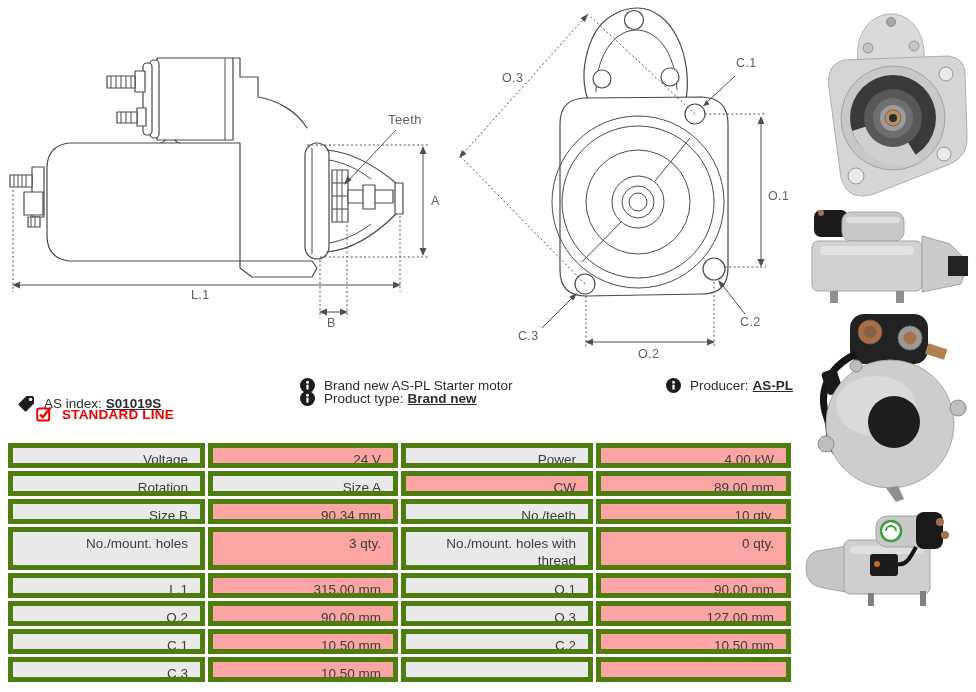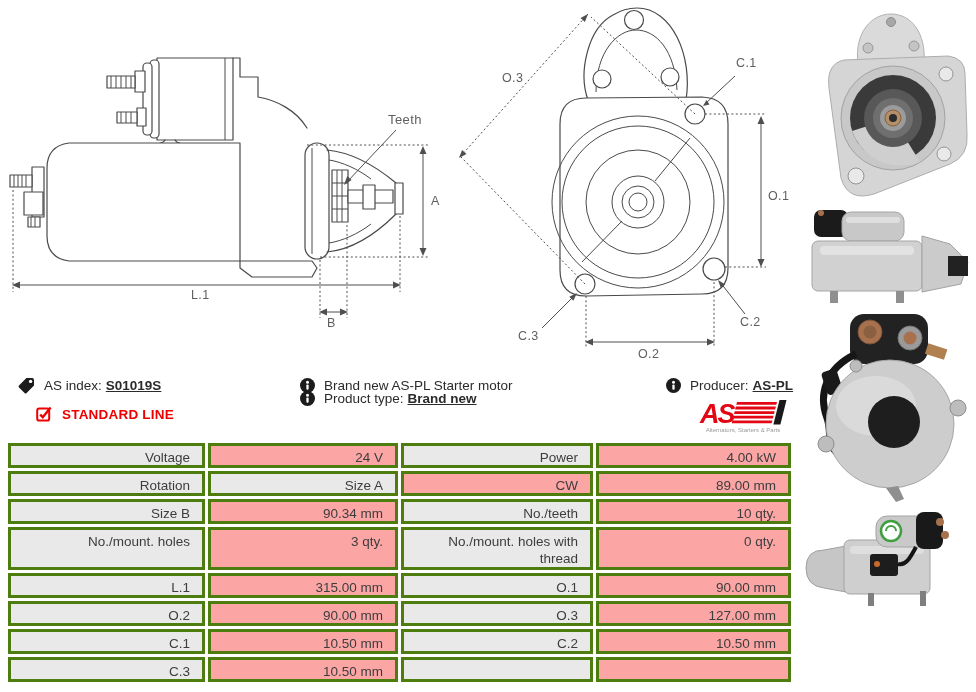--- a/index.html
+++ b/index.html
@@ -25,21 +25,21 @@
                font-size:13.5px; color:#2b2b2b; white-space:nowrap; }
   .info-item .ic { display:inline-flex; margin-right:9px; }
   .b { font-weight:bold;text-decoration:underline; }
   .std-line { color:#ee0000; font-weight:bold; letter-spacing:.2px; }
   .gap { display:inline-block; width:4px; }
 
   
   #spec-table { position:absolute; left:8px; top:443px; width:783px; }
   .spec-row { display:grid; grid-template-columns:197px 190px 192px 195px; column-gap:3px; margin-bottom:3px; }
   .spec-row.gap-before { margin-top:3px; }
-  .cell { height:25px; border:3px solid #4d7c0f; text-align:right;
+  .cell { height:25px; border:5px solid #4d7c0f; text-align:right;
           font-size:13.5px; line-height:17px; color:#3d3d3d; padding:3px 12px 0 8px; overflow:hidden; }
   .spec-row.tall .cell { height:43px; }
   .lab { background:#e9e9e9; }
   .val { background:#fca5a5; }
 
   
   .photo { position:absolute; }
 </style>
 </head>
 <body>
@@ -192,21 +192,21 @@
 
       <line class="dot" x1="136" y1="296" x2="136" y2="348"></line>
       <line class="dot" x1="264" y1="282" x2="264" y2="348"></line>
       <line class="dim" x1="139" y1="342" x2="261" y2="342"></line>
       <polygon class="ah" points="135,342 143,338.5 143,345.5"></polygon>
       <polygon class="ah" points="265,342 257,338.5 257,345.5"></polygon>
       <text class="draw-label" x="188" y="358">O.2</text>
     </svg>
   </div>
 
-  <div class="info-item" style="left:18px;top:375px;">
+  <div class="info-item" style="left:18px;top:393px;">
     <span class="ic">
       <svg width="17" height="17" viewBox="0 0 17 17">
           <path fill="#1c1c1c" d="M16,3.2 L16,8.6 L8.6,16 Q7.6,17 6.6,16 L1,10.4 Q0,9.4 1,8.4 L8.4,1 L14.2,1 Q16,1 16,3.2 Z"></path>
           <circle cx="12.6" cy="4.4" r="1.7" fill="#fff"></circle>
         </svg>
     </span>
     <span>AS index:</span>
       <span class="gap"></span>
     <span class="b">S01019S</span>
   </div>
@@ -251,34 +251,20 @@
           <circle cx="7.5" cy="7.5" r="7.5" fill="#1c1c1c"></circle>
           <circle cx="7.5" cy="4.3" r="1.5" fill="#fff"></circle>
           <rect x="6.35" y="6.4" width="2.3" height="5.4" rx="1.1" fill="#fff"></rect>
         </svg>
     </span>
     <span>Producer:</span>
       <span class="gap"></span>
     <span class="b">AS-PL</span>
   </div>
 
-  <div class="abs" style="left:696px;top:398px;width:94px;height:36px;">
-    <svg width="94" height="36" viewBox="0 0 94 36">
-      <g transform="skewX(-14)">
-        <rect x="42" y="4" width="40" height="2.8" fill="#e30613"></rect>
-        <rect x="42" y="8.6" width="40" height="2.8" fill="#e30613"></rect>
-        <rect x="42" y="13.2" width="40" height="2.8" fill="#e30613"></rect>
-        <rect x="42" y="17.8" width="40" height="2.8" fill="#e30613"></rect>
-        <rect x="42" y="22.4" width="40" height="2.8" fill="#e30613"></rect>
-        <rect x="84" y="2" width="7" height="24.5" fill="#1a1a1a"></rect>
-      </g>
-      <text x="4" y="25" font-size="27" font-style="italic" font-weight="bold" letter-spacing="-2" fill="#e30613">AS</text>
-      <text x="47" y="34" font-size="6" fill="#9a9a9a" text-anchor="middle">Alternators, Starters &amp; Parts</text>
-    </svg>
-  </div>
 
   <div id="spec-table">
       <div class="spec-row">
         <div class="cell lab">Voltage</div>
         <div class="cell val">24 V</div>
         <div class="cell lab">Power</div>
         <div class="cell val">4.00 kW</div>
       </div>
       <div class="spec-row">
         <div class="cell lab">Rotation</div>

